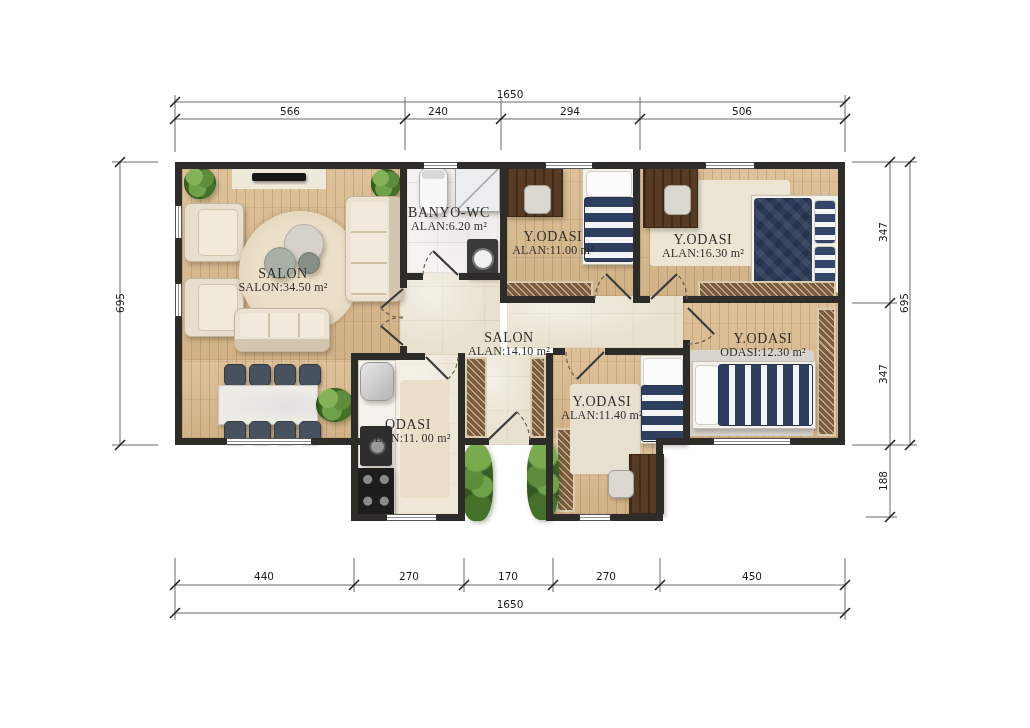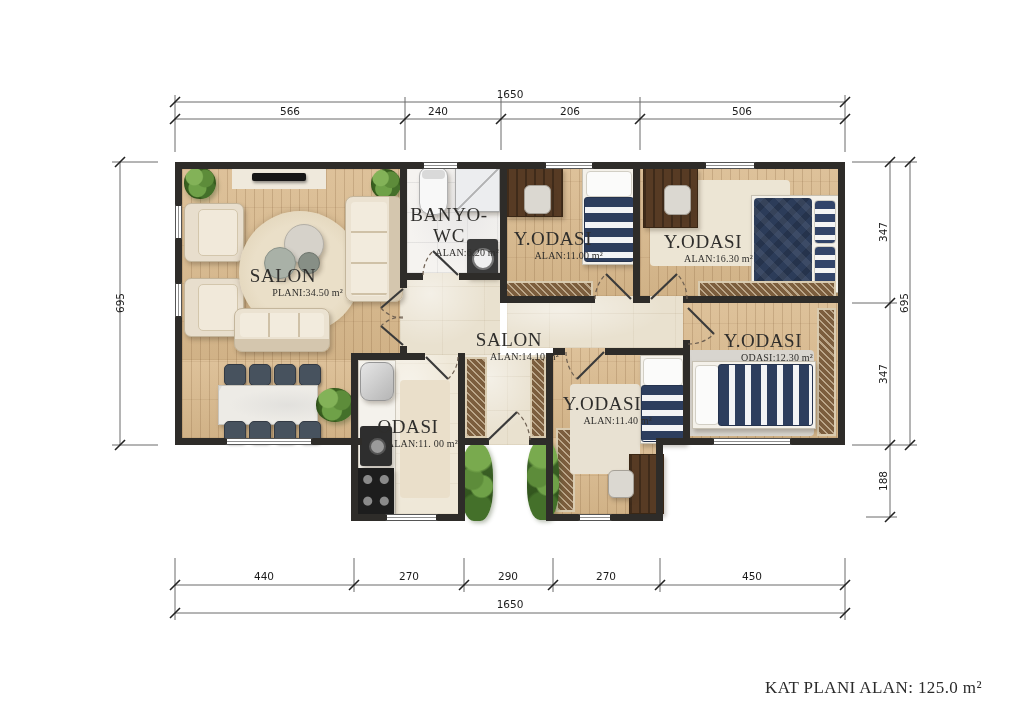--- a/index.html
+++ b/index.html
@@ -71,22 +71,22 @@
     box-shadow:2px 3px 4px rgba(50,70,30,.35);}
   .bush{position:absolute;border-radius:40%;
     background:radial-gradient(circle at 50% 15%,#79aa4e 0 22%,transparent 26%),
                radial-gradient(circle at 35% 45%,#5d8c3a 0 22%,transparent 26%),
                radial-gradient(circle at 65% 55%,#6fa148 0 22%,transparent 26%),
                radial-gradient(circle at 50% 85%,#44702a 0 22%,transparent 26%),
                linear-gradient(180deg,#3f672a,#2c4d18);
     box-shadow:2px 2px 4px rgba(50,70,30,.35);}
   
   .room-label{position:absolute;text-align:center;color:#2f2e2c;line-height:1.1;}
-  .room-name{font-size:19px;letter-spacing:.6px;}
-  .room-area{font-size:10px;letter-spacing:.2px;text-align:right;}
+  .room-name{font-size:14px;letter-spacing:.6px;}
+  .room-area{font-size:12px;letter-spacing:.2px;}
   .dim{position:absolute;width:40px;text-align:center;font-family:"DejaVu Sans",sans-serif;font-size:10.5px;color:#1a1a1a;}
   .rot{transform:rotate(-90deg);}
   .footer-text{position:absolute;font-size:17px;color:#2b2b2b;letter-spacing:.4px;}
   svg.anno{position:absolute;left:0;top:0;}
 </style>
 </head>
 <body>
 
 <div class="canvas">
 
@@ -280,21 +280,21 @@
       <path d="M 687 299 A 36 36 0 0 0 677 274"></path>
       <path d="M 566 352 A 38 38 0 0 0 577 379"></path>
       <path d="M 688 344 A 36 36 0 0 0 714 334"></path>
       <path d="M 458 357 A 32 32 0 0 1 448 379"></path>
       <path d="M 530 440 A 42 42 0 0 0 517 412"></path>
     </g>
   </svg>
 
   <div class="room-label" style="left:223px;top:266px;width:120px">
     <div class="room-name">SALON</div>
-    <div class="room-area">PLANI:34.50 m²</div>
+    <div class="room-area">SALON:34.50 m²</div>
   </div>
   <div class="room-label" style="left:399px;top:205px;width:100px">
     <div class="room-name">BANYO-WC</div>
     <div class="room-area">ALAN:6.20 m²</div>
   </div>
   <div class="room-label" style="left:503px;top:229px;width:100px">
     <div class="room-name">Y.ODASI</div>
     <div class="room-area">ALAN:11.00 m²</div>
   </div>
   <div class="room-label" style="left:653px;top:232px;width:100px">
@@ -314,29 +314,28 @@
     <div class="room-area">ALAN:14.10 m²</div>
   </div>
   <div class="room-label" style="left:358px;top:417px;width:100px">
     <div class="room-name">ODASI</div>
     <div class="room-area">ALAN:11. 00 m²</div>
   </div>
 
   <div class="dim" style="left:490px;top:88px">1650</div>
   <div class="dim" style="left:270px;top:105px">566</div>
   <div class="dim" style="left:418px;top:105px">240</div>
-  <div class="dim" style="left:550px;top:105px">206</div>
+  <div class="dim" style="left:550px;top:105px">294</div>
   <div class="dim" style="left:722px;top:105px">506</div>
   <div class="dim" style="left:244px;top:570px">440</div>
   <div class="dim" style="left:389px;top:570px">270</div>
-  <div class="dim" style="left:488px;top:570px">290</div>
+  <div class="dim" style="left:488px;top:570px">170</div>
   <div class="dim" style="left:586px;top:570px">270</div>
   <div class="dim" style="left:732px;top:570px">450</div>
   <div class="dim" style="left:490px;top:598px">1650</div>
   <div class="dim rot" style="left:100px;top:297px">695</div>
   <div class="dim rot" style="left:863px;top:226px">347</div>
   <div class="dim rot" style="left:863px;top:368px">347</div>
   <div class="dim rot" style="left:863px;top:475px">188</div>
   <div class="dim rot" style="left:884px;top:297px">695</div>
 
-  <div class="footer-text" style="left:765px;top:678px">KAT PLANI ALAN: 125.0 m²</div>
 
 </div>
 
 </body></html>

